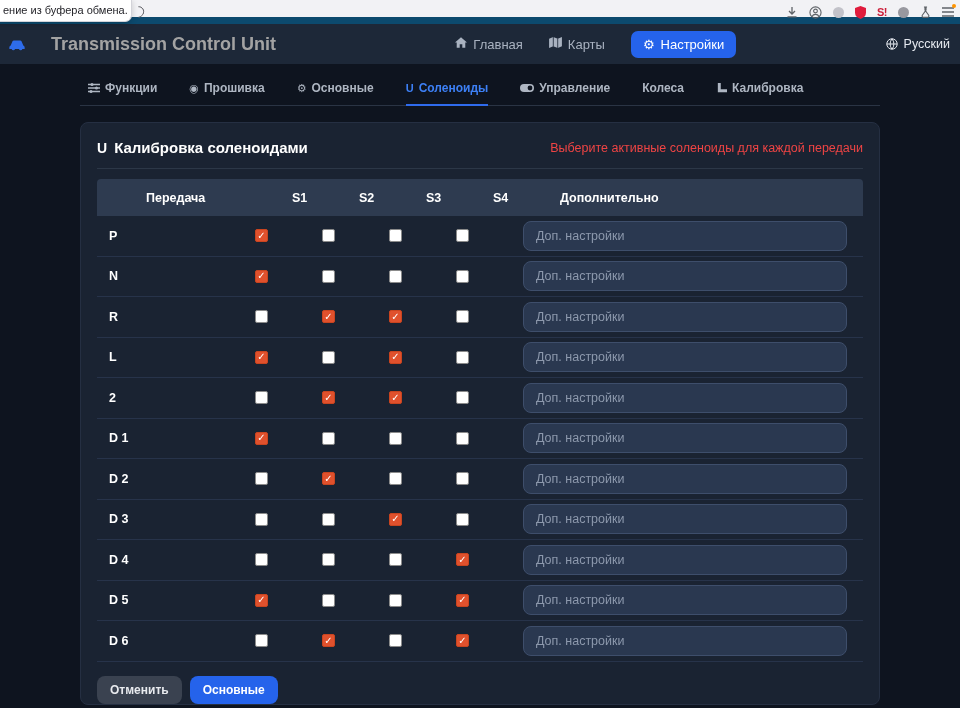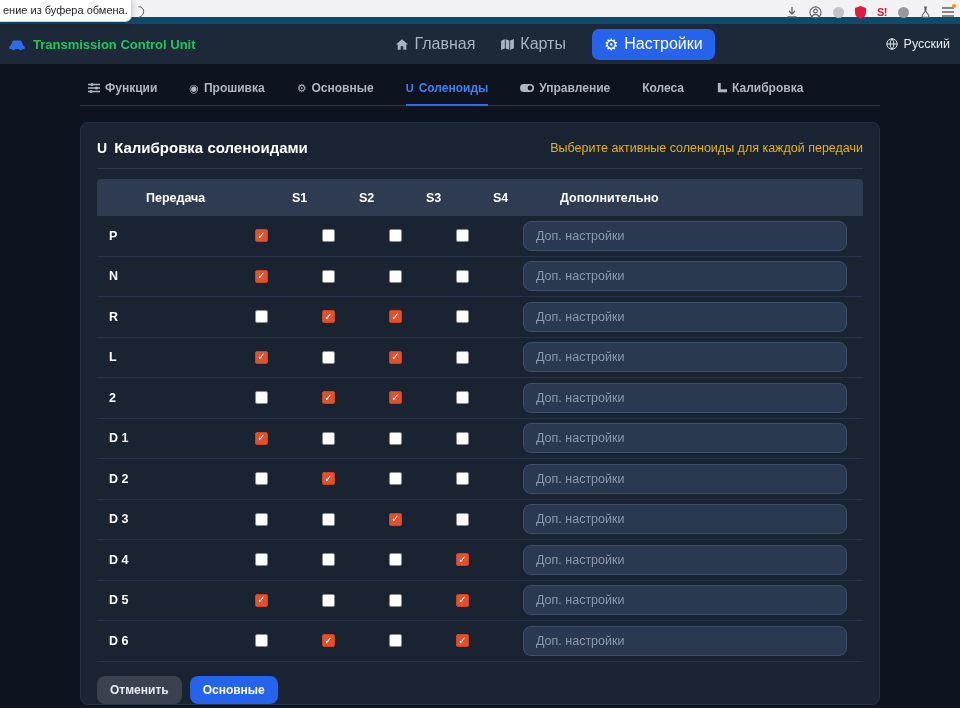--- a/index.html
+++ b/index.html
@@ -25,43 +25,43 @@
   .tools { position:absolute; right:6px; top:0; height:24px; display:flex; align-items:center; gap:11px; }
   .tool { display:inline-flex; align-items:center; justify-content:center; }
   .dot-ext { width:11px; height:11px; border-radius:50%; background:#c2c2c9; }
   .dot-globe { width:11px; height:11px; border-radius:50%; background:#98989f; }
   .s-badge { font-size:11px; font-weight:bold; color:#cc1f3a; letter-spacing:-0.5px; }
   .menu-wrap { position:relative; }
   .menu-dot { position:absolute; right:-2px; top:-3px; width:4px; height:4px; border-radius:50%; background:#ff9400; }
 
   
   .navbar { height:40px; background:#1d2838; display:flex; align-items:center; padding:0 10px 0 8px; }
-  .brand { display:flex; align-items:center; gap:7px; color:#22c55e; font-size:13px; font-weight:bold; }
+  .brand { display:flex; align-items:center; gap:25px; color:#a3a3a3; font-size:18px; font-weight:bold; }
   .nav-center { display:flex; align-items:center; gap:26px; margin:0 auto; padding-left:30px; }
-  .nav-item { display:flex; align-items:center; gap:6px; color:#a9b2c0; font-size:16px; cursor:pointer; }
+  .nav-item { display:flex; align-items:flex-start; gap:6px; color:#a9b2c0; font-size:13px; cursor:pointer; }
   .nav-item.active { background:#2563eb; color:#fff; border-radius:7px; padding:6px 12px; }
   .lang { display:flex; align-items:center; gap:6px; color:#e6eaf0; font-size:12.5px; }
 
   
   .content { width:800px; margin:0 auto; }
   .tabbar { display:flex; align-items:flex-end; gap:32px; margin-top:12px; padding:0 8px;
     border-bottom:1px solid #2a3444; height:30px; }
   .tab { display:flex; align-items:center; gap:5px; color:#aeb6c2; font-size:12px; font-weight:600;
     padding-bottom:9px; cursor:pointer; border-bottom:2px solid transparent; margin-bottom:-1px; }
   .tab.active { color:#3d80f6; border-bottom-color:#2f6bec; }
   .tab .tico { font-size:11px; line-height:1; display:inline-flex; }
   .glyph-u { font-weight:800; font-size:11px; }
 
   .card { margin-top:16px; background:#1a2332; border:1px solid #252f42; border-radius:8px;
     padding:16px; height:583px; }
   .card-head { display:flex; align-items:center; justify-content:space-between;
     padding-bottom:12px; border-bottom:1px solid #2c3747; }
   .card-title { display:flex; align-items:center; gap:7px; color:#fff; font-size:15px; font-weight:bold; }
   .card-title .glyph-u { font-size:14px; }
-  .card-sub { color:#eab308; font-size:12.5px; }
+  .card-sub { color:#ef4444; font-size:12.5px; }
 
   .thead { display:flex; align-items:center; height:37px; margin-top:10px;
     background:#2e3b50; border-radius:4px 4px 0 0; color:#fff; font-size:12.5px; font-weight:bold;padding-left:37px; }
   .trow { display:flex; align-items:center; height:40.5px; border-bottom:1px solid #27334a; }
   .col-gear { width:150px; padding-left:12px; color:#fff; font-size:12.5px; font-weight:bold; }
   .col-s { width:67px; padding-left:8px; display:flex; align-items:center; }
   .col-extra { flex:1; padding-left:8px; padding-right:16px; }
   .thead .col-extra { padding-right:0; }
 
   .cb { width:13px; height:13px; border-radius:2px; background:#fff; border:1px solid #8b8b8b;

